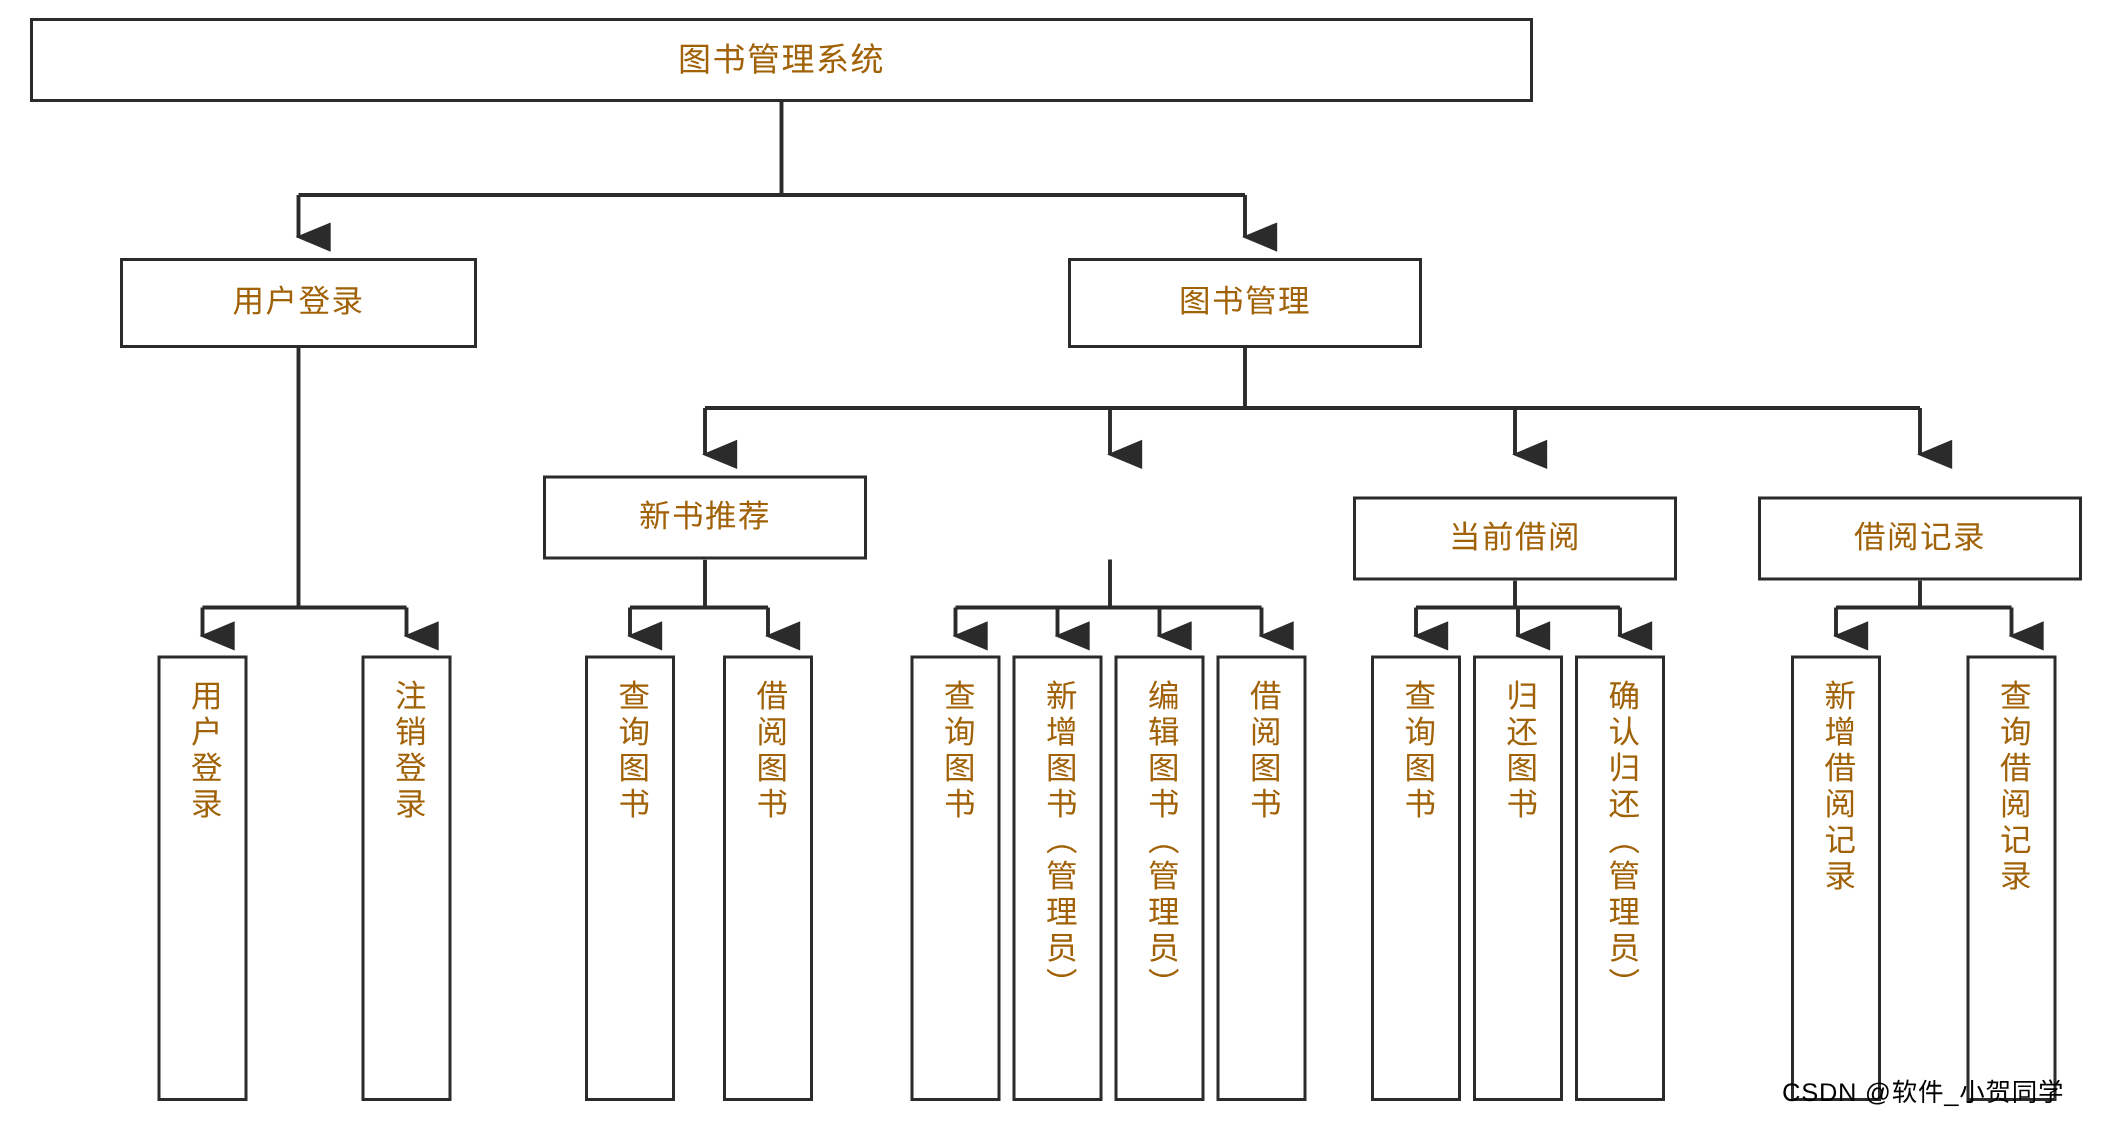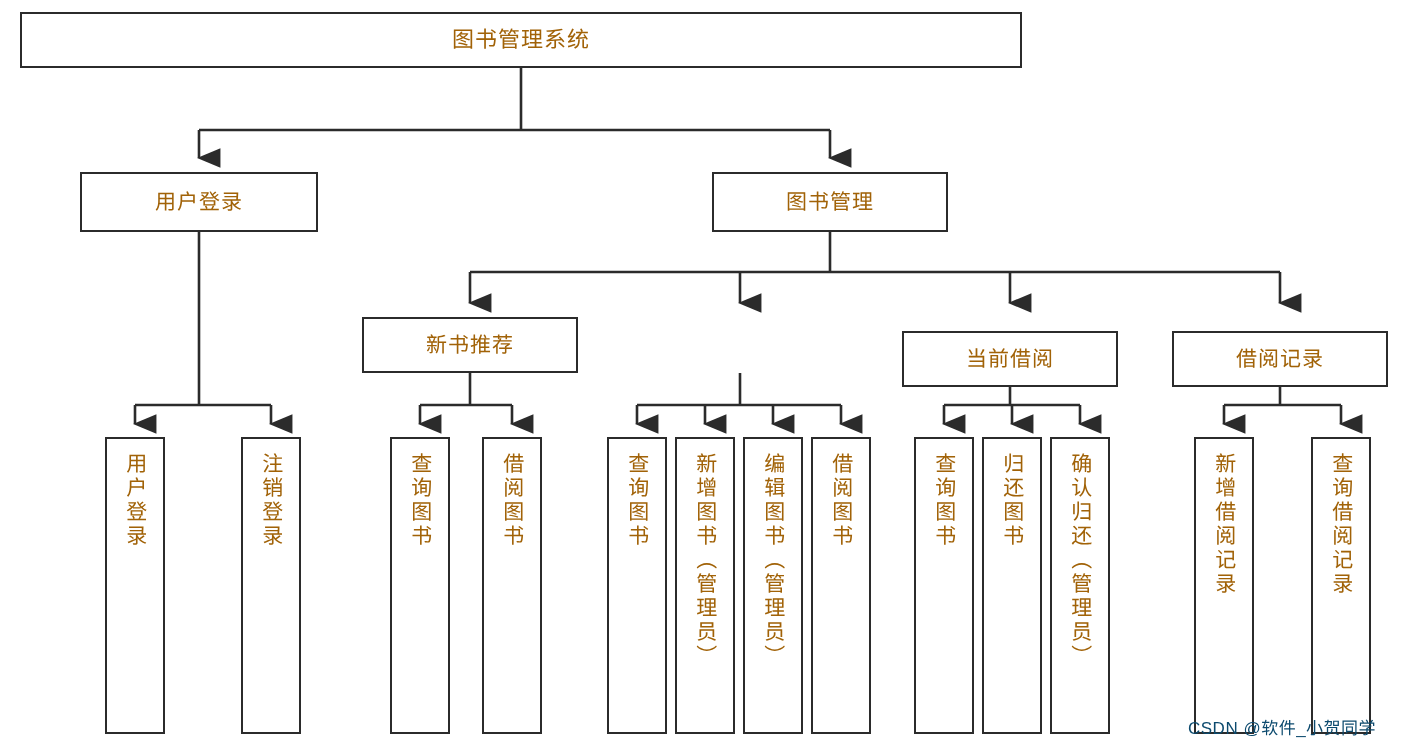--- a/index.html
+++ b/index.html
@@ -66,21 +66,21 @@
     line-height: 1.22;
     letter-spacing: 3px;
     white-space: nowrap;
   }
   
   #watermark {
     position: absolute;
     left: 1188px;
     top: 714px;
     font-size: 17px;
-    color: #0c4a6e;
+    color: #000000;
     white-space: nowrap;
     z-index: 3;
     letter-spacing: 0.5px;
   }
 </style>
 </head>
 <body>
 
 <div id="canvas">
 

